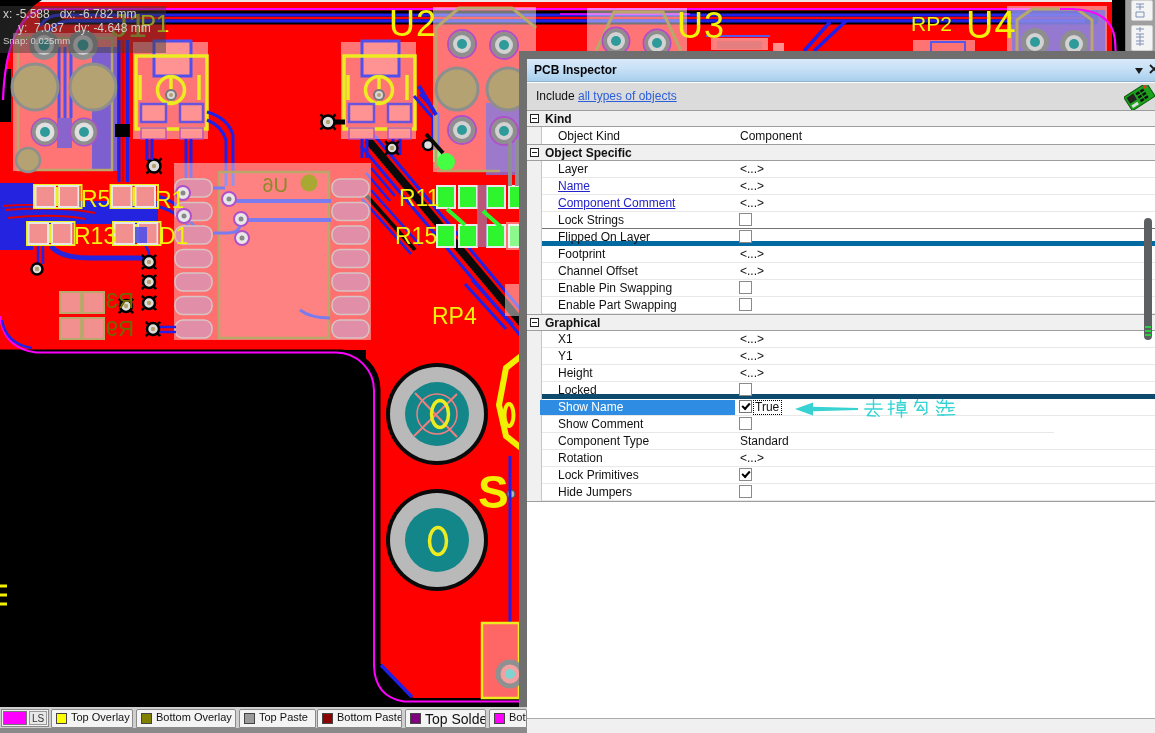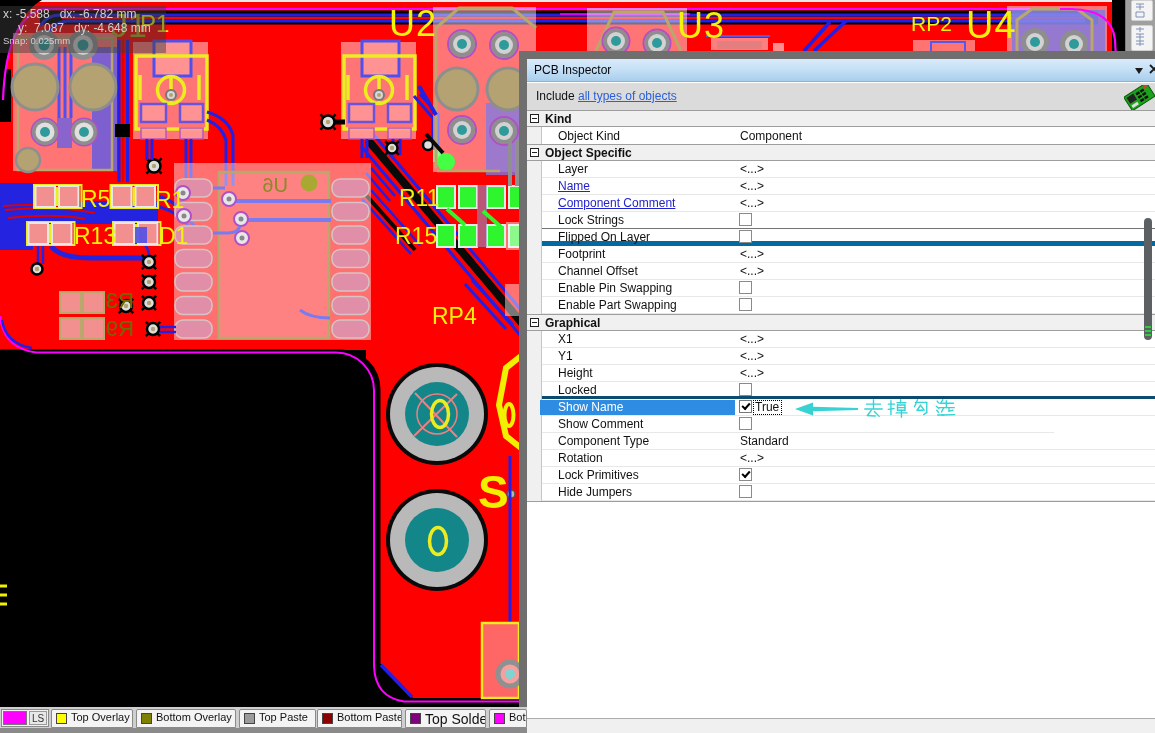--- a/index.html
+++ b/index.html
@@ -330,21 +330,21 @@
 <g stroke="#8090b8" stroke-width="1" fill="none">
 <path d="M10,4 h8 M10,7 h8 M14,4 v6 M10,12 h8 M10,12 v5 h8 v-5"></path>
 <path d="M10,29 h8 M14,27 v5 M10,34 h8 M10,37 h8 M10,41 h8 M10,44 h8 M14,34 v12"></path>
 </g>
       </svg>
 </div>
 
 <div class="abs" style="left:519px;top:51px;width:636px;height:682px;background:#6f6f6f">
       <div class="abs" style="left:8px;top:8px;width:628px;height:674px;background:#fff;font-size:12px;color:#111">
         <div class="abs" style="left:0;top:0;width:628px;height:23px;background:linear-gradient(#d8eafa 0%,#c7e1f6 45%,#a8cfec 100%);border-bottom:1px solid #8fb0cc">
-          <span style="position:absolute;left:7px;top:4px;font-weight:normal;color:#05050a">PCB Inspector</span>
+          <span style="position:absolute;left:7px;top:4px;font-weight:bold;color:#05050a">PCB Inspector</span>
           <div style="position:absolute;left:608px;top:9px;width:0;height:0;border-left:4.5px solid transparent;border-right:4.5px solid transparent;border-top:6px solid #1a1a1a"></div>
           <svg style="position:absolute;left:622px;top:5px" width="10" height="10">
             <path d="M1,1 L9,9 M9,1 L1,9" stroke="#1a1a1a" stroke-width="1.8"></path>
           </svg>
         </div>
         <div class="abs" style="left:0;top:24px;width:628px;height:27px;background:#dbdbdb">
           <span style="position:absolute;left:9px;top:6px;color:#111">Include </span>
           <span style="position:absolute;left:51px;top:6px;color:#2b5fd9;text-decoration:underline">all types of objects</span>
         </div>
         <svg class="abs" style="left:597px;top:26px" width="31" height="25" viewBox="0 0 31 25">
@@ -425,21 +425,21 @@
           <span style="position:absolute;left:198px;top:1px">&lt;...&gt;</span>
         </div>
         <div class="abs" style="left:15px;top:289px;width:613px;height:17px;background:#fff;border-bottom:1px solid #e8e8e8">
           <span style="position:absolute;left:16px;top:1px">Y1</span>
           <span style="position:absolute;left:198px;top:1px">&lt;...&gt;</span>
         </div>
         <div class="abs" style="left:15px;top:306px;width:613px;height:17px;background:#fff;border-bottom:1px solid #e8e8e8">
           <span style="position:absolute;left:16px;top:1px">Height</span>
           <span style="position:absolute;left:198px;top:1px">&lt;...&gt;</span>
         </div>
-        <div class="abs" style="left:15px;top:323px;width:613px;height:17px;background:#fff;border-bottom:3px solid #0c4a6e">
+        <div class="abs" style="left:15px;top:323px;width:613px;height:17px;background:#fff;border-bottom:5px solid #0c4a6e">
           <span style="position:absolute;left:16px;top:1px">Locked</span>
           <span style="position:absolute;left:197px;top:1px;width:13px;height:13px;border:1px solid #8a8a8a;background:#fff"></span>
         </div>
         <div class="abs" style="left:15px;top:340px;width:613px;height:17px;background:#fff;border-bottom:1px solid #e8e8e8">
           <div style="position:absolute;left:-2px;top:1px;width:195px;height:15px;background:#2e8de2"></div>
           <span style="position:absolute;left:16px;top:1px;color:#fff">Show Name</span>
           <span style="position:absolute;left:197px;top:1px;width:13px;height:13px;border:1px solid #777;background:#fff">
             <span style="position:absolute;left:2px;top:2px;width:8px;height:5px;border-left:2.5px solid #000;border-bottom:2.5px solid #000;transform:rotate(-48deg);transform-origin:center"></span>
           </span>
           <span style="position:absolute;left:211px;top:1px;width:29px;height:15px;border:1px dotted #000"></span>

